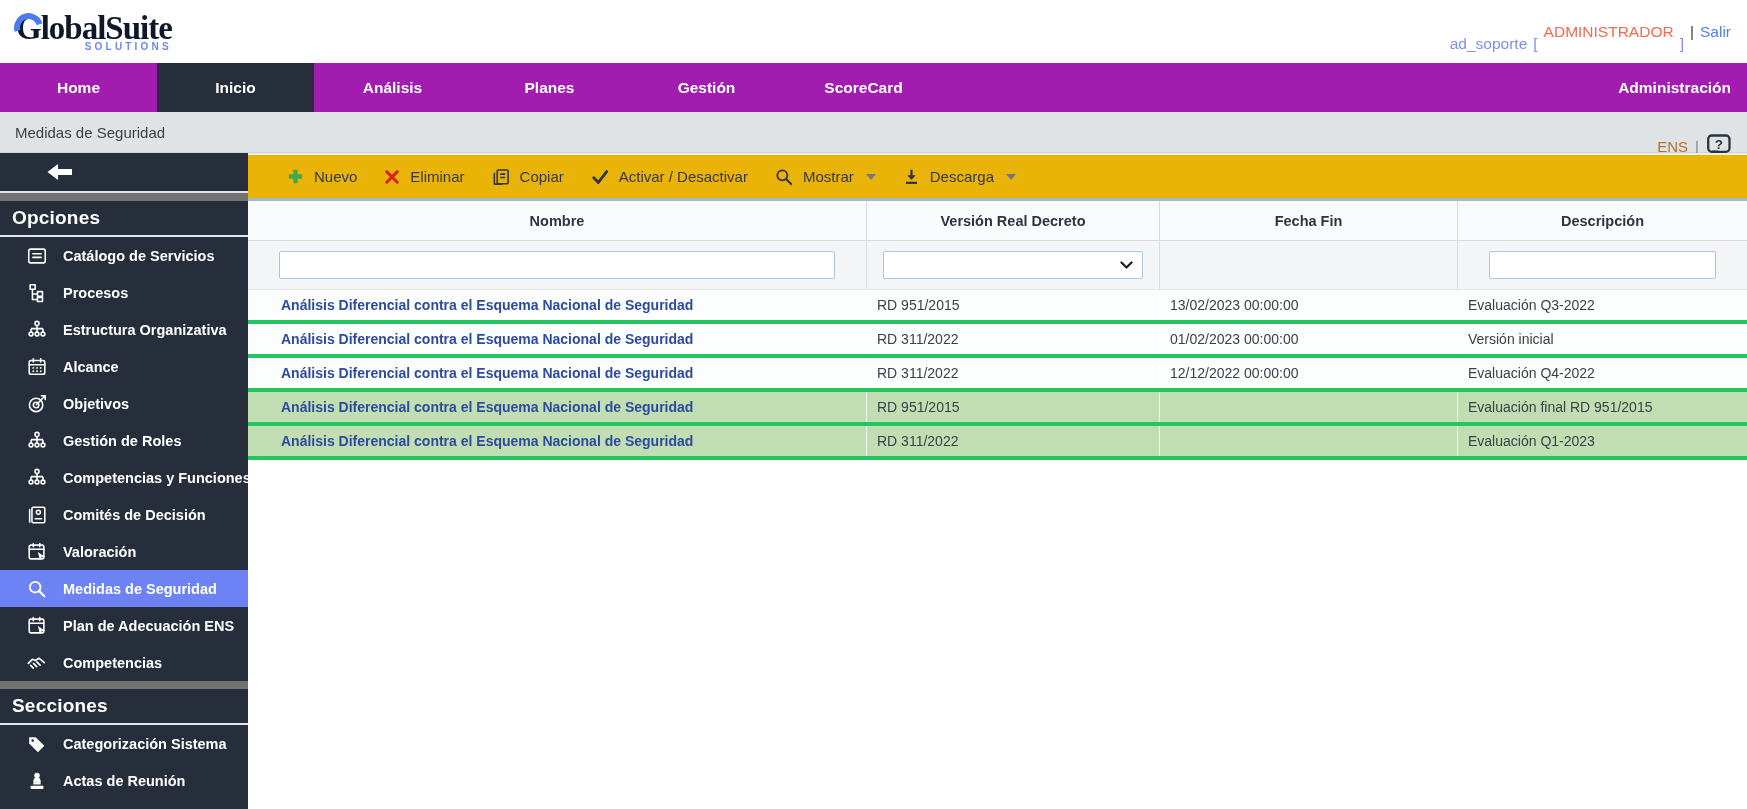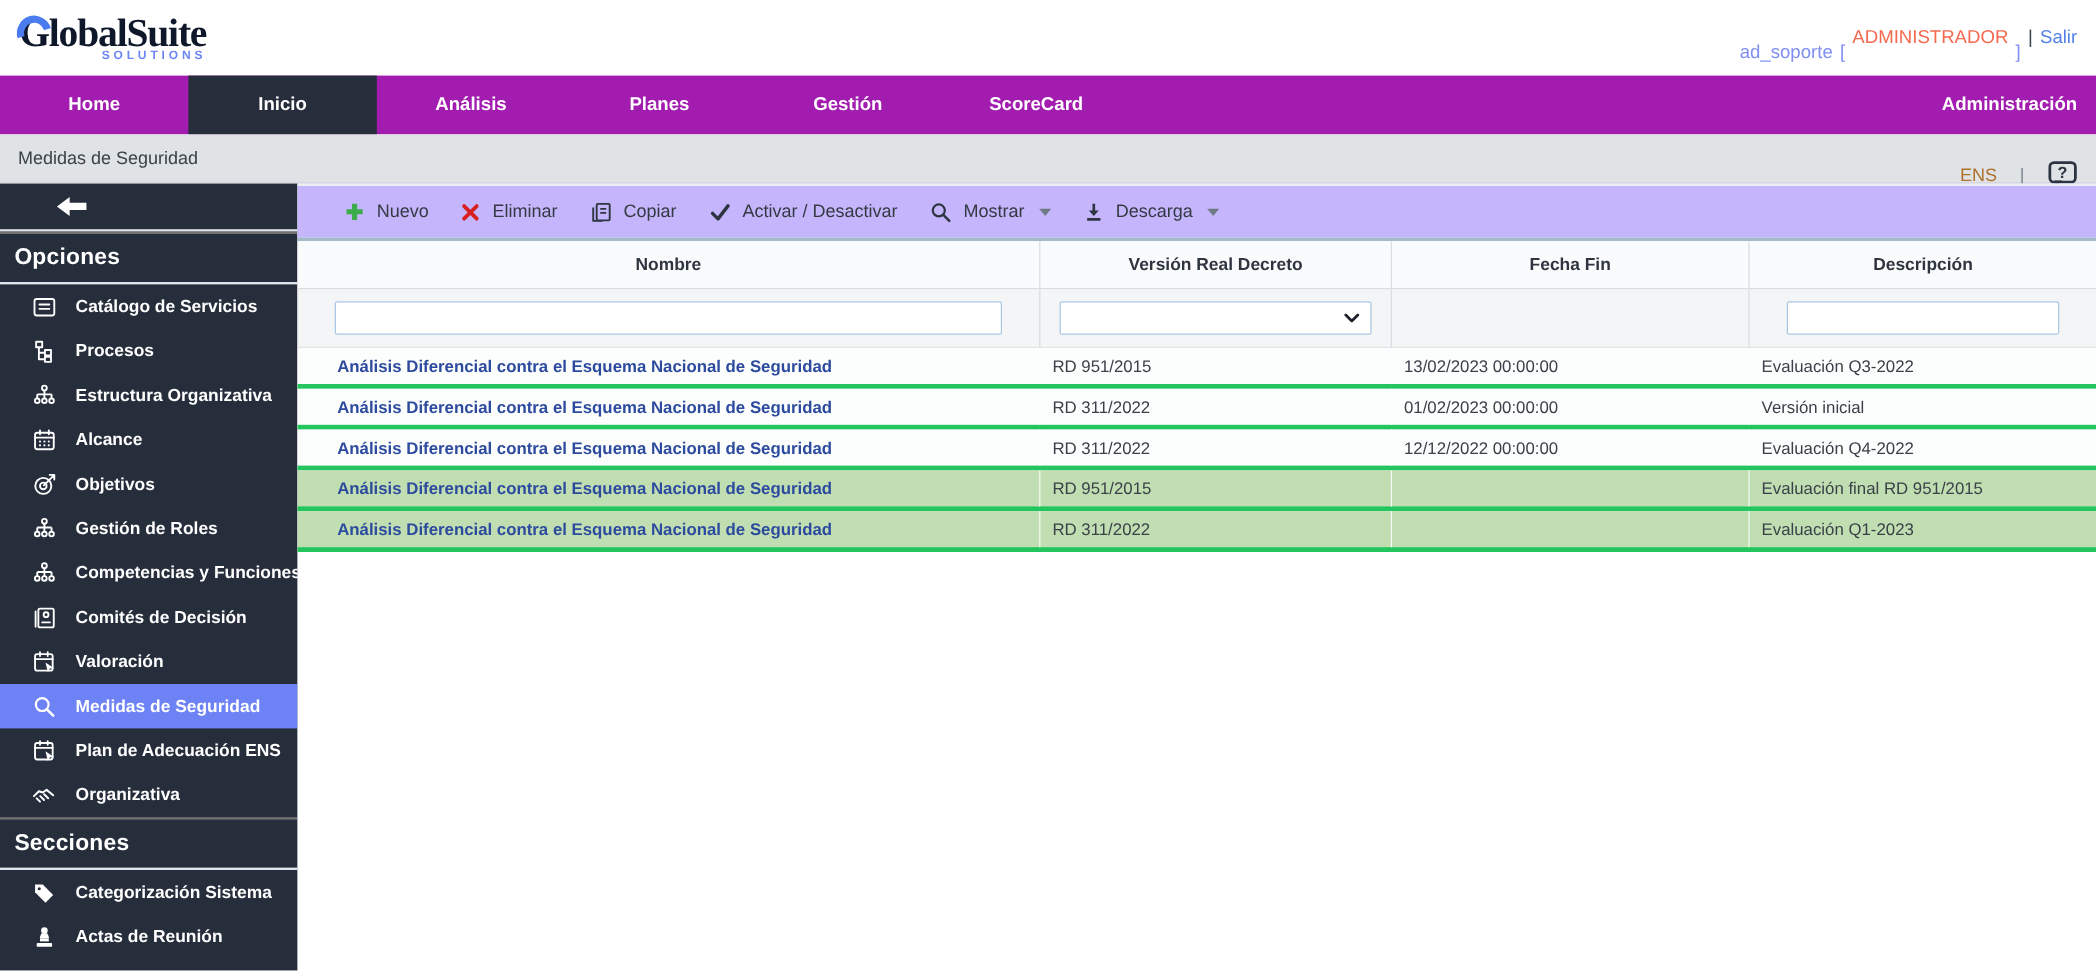--- a/index.html
+++ b/index.html
@@ -23,39 +23,39 @@
 
   
   .nav { height:49px; background:#a21caf; display:flex; align-items:stretch; color:#fff; font-size:15.5px; font-weight:600; flex:none; }
   .nav-item { width:157px; display:flex; align-items:center; justify-content:center; cursor:pointer; white-space:nowrap; }
   .nav-item.active { background:#262d3b; }
   .nav-item.right { width:auto; margin-left:auto; padding:0 16px; }
 
   
   .breadcrumb { height:41px; background:#e0e3e5; border-bottom:1px solid #cdd2d6; display:flex; align-items:center; padding:0 15px; flex:none; }
   .bc-title { font-size:15px; color:#3a4148; }
-  .bc-right { margin-left:auto; display:flex; align-items:center; gap:19px;margin-top:28px; }
+  .bc-right { margin-left:auto; display:flex; align-items:center; gap:7px;margin-top:28px; }
   .bc-tag { color:#b0712c; font-size:15px; font-weight:500; cursor:pointer; }
   .bc-div { color:#7c8690; font-size:15px; }
 
   
   .content { flex:1; display:flex; min-height:0; }
 
   
   .sidebar { width:248px; flex:none; background:#262d3b; color:#fff; display:flex; flex-direction:column; overflow:hidden; }
   .back-row { height:40px; flex:none; display:flex; align-items:center; padding-left:46px; border-bottom:2px solid #dfe3ea; cursor:pointer; }
   .side-header { height:44px; flex:none; display:flex; align-items:center; padding-left:12px; font-size:19px; font-weight:700;
-      border-top:2px solid #737373; border-bottom:2px solid #dfe3ea; letter-spacing:0.2px; }
+      border-top:8px solid #737373; border-bottom:2px solid #dfe3ea; letter-spacing:0.2px; }
   .side-item { height:37px; flex:none; display:flex; align-items:center; gap:13px; padding-left:24px; font-size:14.5px; font-weight:600; cursor:pointer; white-space:nowrap; }
   .side-item .icn { width:26px; height:24px; flex:none; display:flex; align-items:center; justify-content:center; }
   .side-item.active { background:#6d82f4; }
 
   
   .main { flex:1; display:flex; flex-direction:column; background:#fff; min-width:0; }
-  .toolbar { height:45px; flex:none; background:#c4b5fd; border-top:2px solid #eceff0; display:flex; align-items:center; padding-left:38px; gap:26px; }
+  .toolbar { height:45px; flex:none; background:#eab308; border-top:2px solid #eceff0; display:flex; align-items:center; padding-left:38px; gap:26px; }
   .tool-btn { display:flex; align-items:center; gap:9px; font-size:15px; color:#333a42; font-weight:500; cursor:pointer; white-space:nowrap; }
   .caret { width:0; height:0; border-left:5px solid transparent; border-right:5px solid transparent; border-top:6px solid #707a84; margin-left:3px; }
 
   .table { border-top:3px solid #a2bac9; }
   .grid { display:grid; grid-template-columns:619px 293px 298px 1fr; }
   .thead { height:40px; background:#fafbfc; }
   .th { display:flex; align-items:center; justify-content:center; font-weight:700; font-size:14.5px; color:#2e3540;
       border-right:1px solid #d8dde2; border-bottom:1px solid #d8dde2; cursor:pointer; }
   .th:last-child { border-right:none; }
   .tfilter { height:49px; background:#f3f5f6; }
@@ -265,21 +265,21 @@
           </span>
         <span>Plan de Adecuación ENS</span>
       </div>
       <div class="side-item">
         <span class="icn">
             <svg width="22" height="22" viewBox="0 0 24 24" fill="none" stroke="#fff" stroke-width="1.8" stroke-linecap="round" stroke-linejoin="round">
               <path d="M2.5 12.5 7 8l3.5 1.2L14 6.8l6 4.9"></path>
               <path d="M5 14.5l3 3M8.2 12.5l3.5 3.5M11.8 10.8l3.6 3.6"></path>
             </svg>
           </span>
-        <span>Organizativa</span>
+        <span>Competencias</span>
       </div>
 
       <div class="side-header">Secciones</div>
 
       <div class="side-item">
         <span class="icn">
             <svg width="22" height="22" viewBox="0 0 24 24">
               <path d="M3.5 4.5v7l9.5 9.5 7-7L10.5 4.5z" fill="#fff"></path>
               <circle cx="7.3" cy="8.3" r="1.4" fill="#262d3b"></circle>
             </svg>

